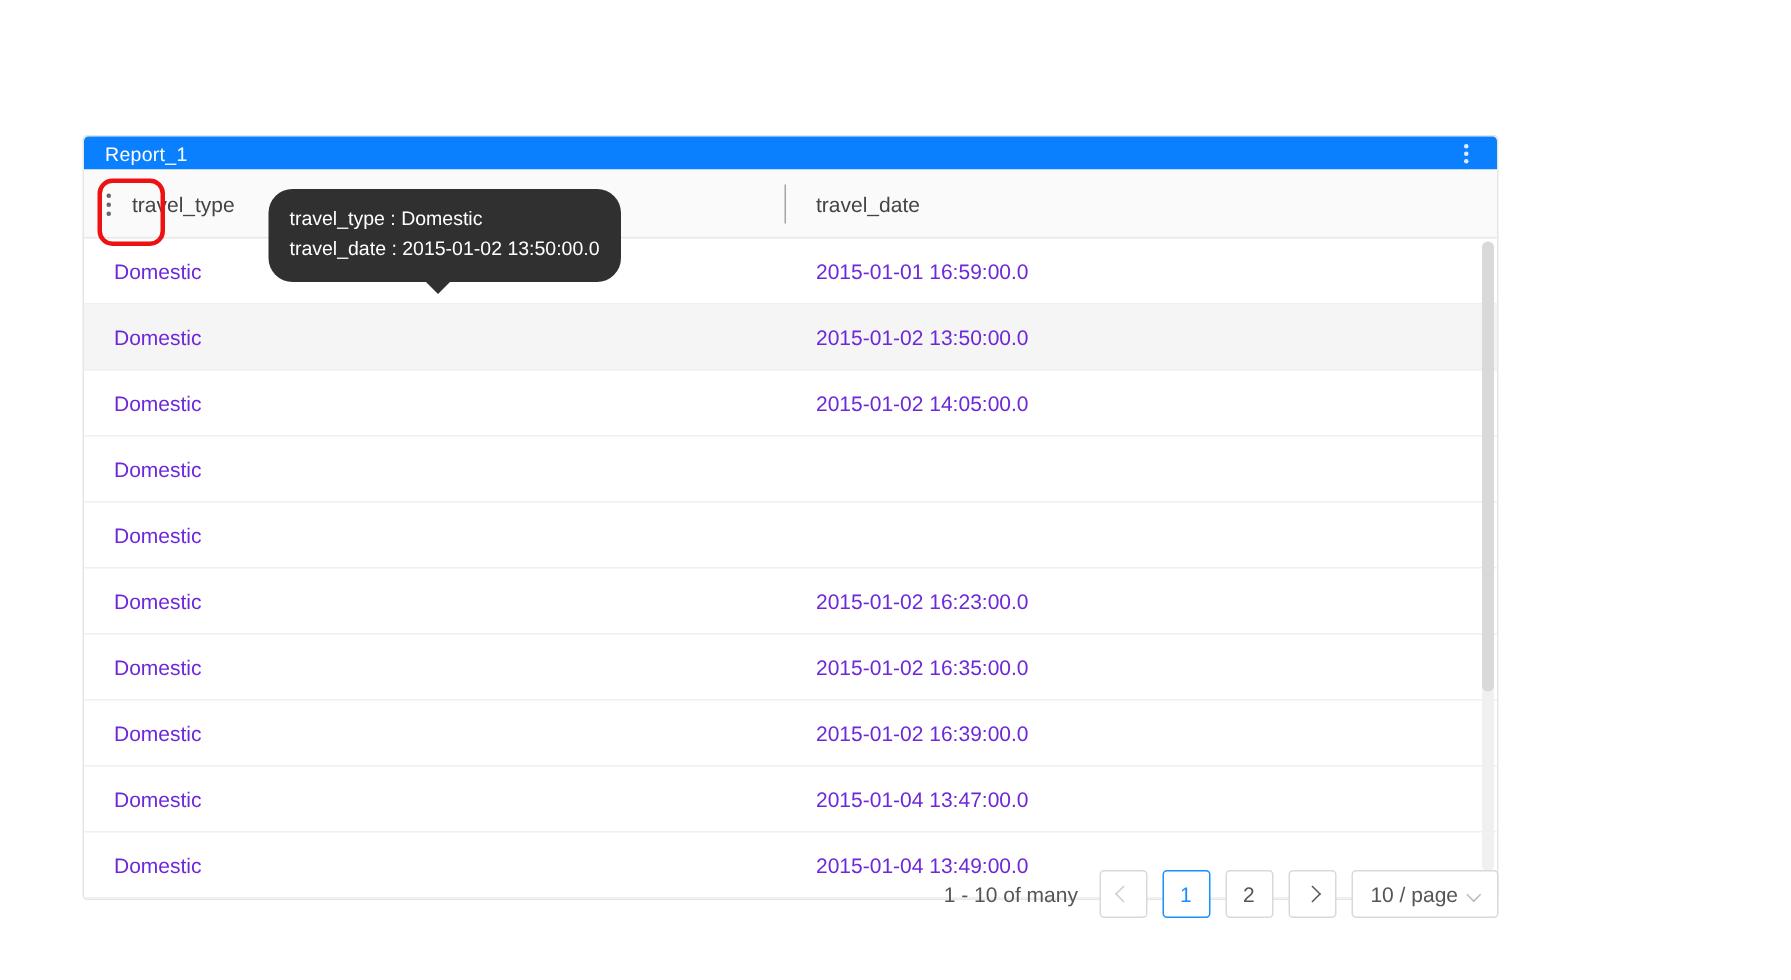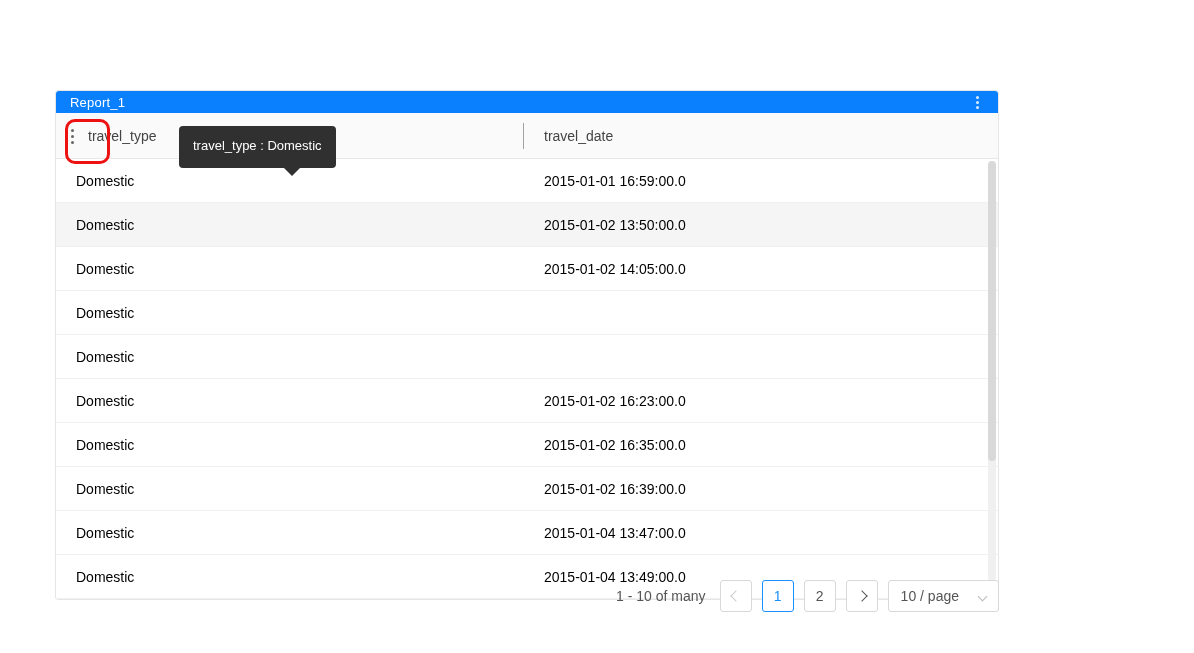--- a/index.html
+++ b/index.html
@@ -58,42 +58,42 @@
     pointer-events: none;
   }
 
   .rows { position: relative; }
   .row {
     height: 44px;
     display: flex;
     align-items: center;
     border-bottom: 1px solid #f0f0f0;
     font-size: 14px;
-    color: #000000;
+    color: #6d28d9;
   }
   .row.hovered { background: #f5f5f5; }
   .cell-a { width: 468px; padding-left: 20px; }
   .cell-b { flex: 1; padding-left: 20px; }
 
   .scrollbar {
     position: absolute;
     right: 2px; top: 48px;
     width: 8px; height: 420px;
     background: #f0f0f0;
     border-radius: 4px;
   }
   .scrollbar .thumb { width: 8px; height: 300px; background: #d9d9d9; border-radius: 4px; }
 
   .tooltip {
     position: absolute;
     left: 179px; top: 126px;
     background: #303030;
     color: #fff;
     font-size: 13px;
-    border-radius: 4px;
+    border-radius: 16px;
     padding: 10px 14px 12px 14px;
     line-height: 1.55;
     white-space: nowrap;
     z-index: 5;
   }
   .tooltip::after {
     content: "";
     position: absolute;
     left: 104px; bottom: -8px;
     width: 0; height: 0;
@@ -121,21 +121,21 @@
     background: #fff;
     display: inline-flex;
     align-items: center; justify-content: center;
     font-size: 14px;
     color: #555;
     cursor: pointer;
     padding: 0 6px;
   }
   .pg-btn.disabled { color: #ccc; cursor: not-allowed; }
   .pg-btn.active { border-color: #1890ff; color: #1890ff; }
-  .pg-size { display: inline-flex; align-items: center; gap: 20px; padding: 0 12px; }
+  .pg-size { display: inline-flex; align-items: center; gap: 7px; padding: 0 12px; }
   .chev { display: inline-block; width: 8px; height: 8px; border-right: 1.5px solid currentColor; border-bottom: 1.5px solid currentColor; transform: rotate(-45deg); }
   .chev.left { transform: rotate(135deg); }
   .chev.down { transform: rotate(45deg); width: 7px; height: 7px; border-color: #bbb; }
 </style>
 </head>
 <body>
 
 <div class="report">
   <div class="report-header">
     <span class="report-title">Report_1</span>
@@ -206,20 +206,21 @@
       </div>
 
     <div class="scrollbar">
       <div class="thumb"></div>
     </div>
   </div>
 </div>
 
 <div class="tooltip">
   <div>travel_type : Domestic</div>
+  <div>travel_date : 2015-01-02 13:50:00.0</div>
 </div>
 
 <div class="pager">
   <span class="range">1 - 10 of many</span>
   <span class="pg-btn disabled">
       <span class="chev left"></span>
     </span>
   <span class="pg-btn active">1</span>
   <span class="pg-btn">2</span>
   <span class="pg-btn">

